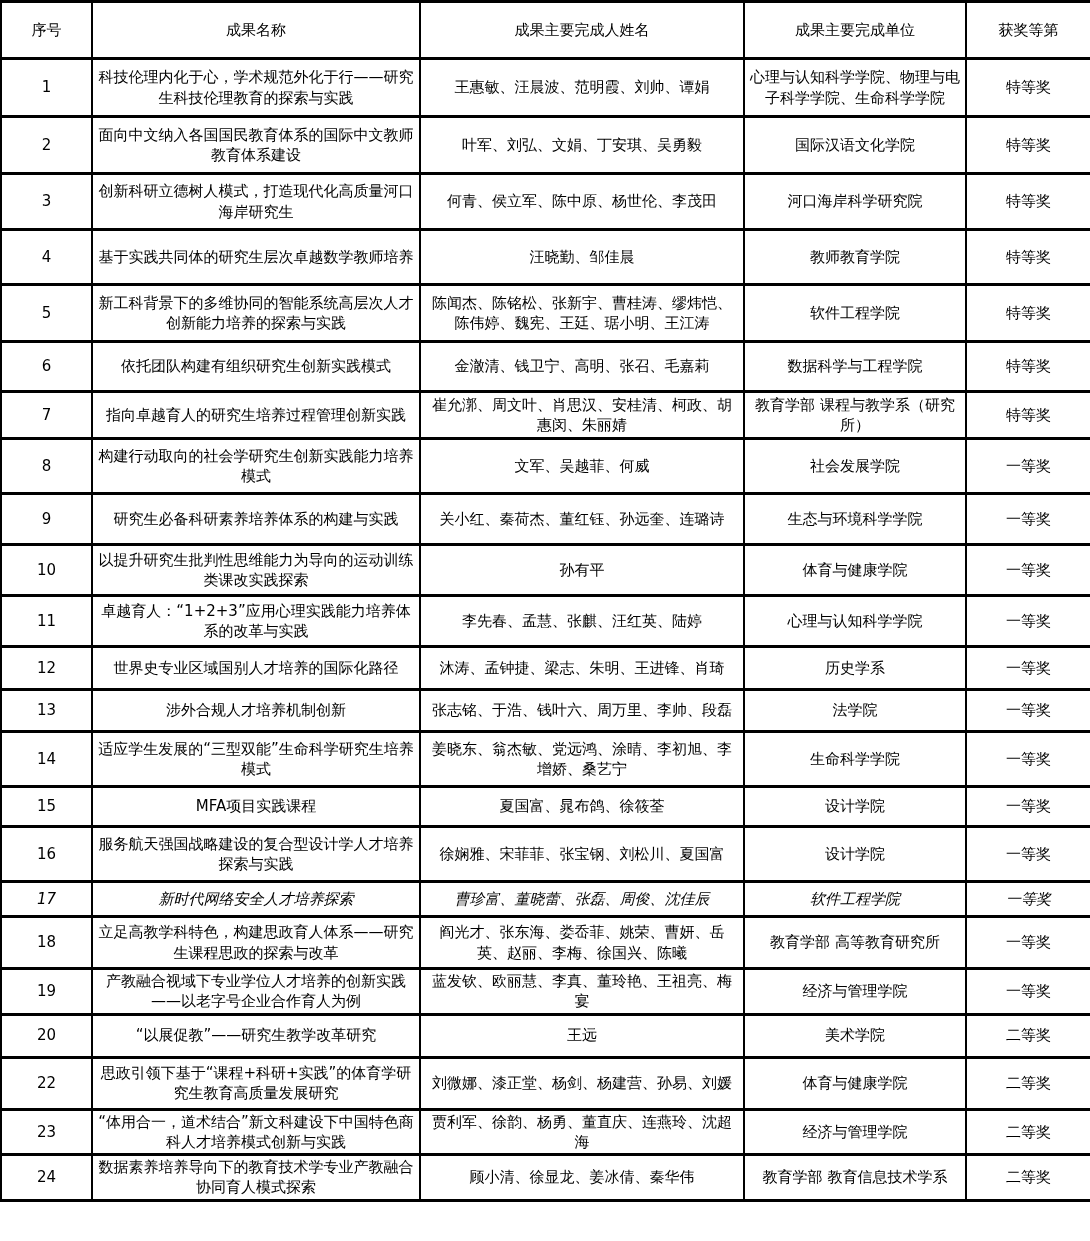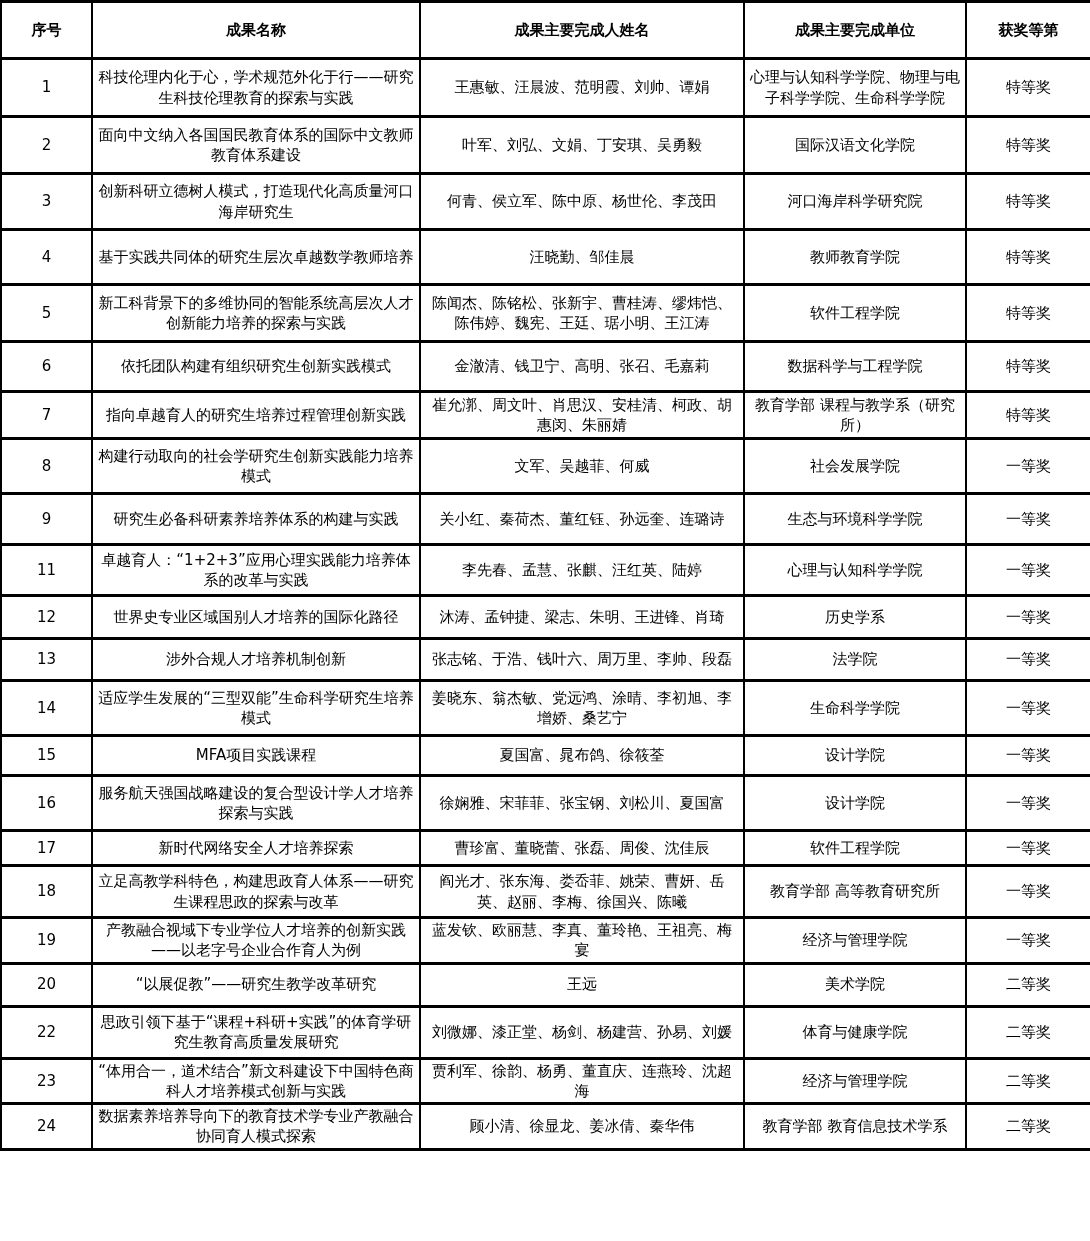--- a/index.html
+++ b/index.html
@@ -29,21 +29,21 @@
     font-size: 15px;
     line-height: 1.35;
     padding: 1px 4px;
     word-break: break-all;
     overflow: hidden;
   }
   table.awards thead tr {
     height: 57px;
   }
   table.awards th {
-    font-weight: bold;
+    font-weight: normal;
   }
 </style>
 </head>
 <body>
 
 <table class="awards">
   <colgroup>
     <col style="width:91px">
     <col style="width:328px">
     <col style="width:324px">
@@ -117,20 +117,27 @@
         <td>一等奖</td>
       </tr>
       <tr style="height: 51px;">
         <td>9</td>
         <td>研究生必备科研素养培养体系的构建与实践</td>
         <td>关小红、秦荷杰、董红钰、孙远奎、连璐诗</td>
         <td>生态与环境科学学院</td>
         <td>一等奖</td>
       </tr>
       <tr style="height: 51px;">
+        <td>10</td>
+        <td>以提升研究生批判性思维能力为导向的运动训练类课改实践探索</td>
+        <td>孙有平</td>
+        <td>体育与健康学院</td>
+        <td>一等奖</td>
+      </tr>
+      <tr style="height: 51px;">
         <td>11</td>
         <td>卓越育人：“1+2+3”应用心理实践能力培养体系的改革与实践</td>
         <td>李先春、孟慧、张麒、汪红英、陆婷</td>
         <td>心理与认知科学学院</td>
         <td>一等奖</td>
       </tr>
       <tr style="height: 43px;">
         <td>12</td>
         <td>世界史专业区域国别人才培养的国际化路径</td>
         <td>沐涛、孟钟捷、梁志、朱明、王进锋、肖琦</td>
@@ -158,21 +165,21 @@
         <td>设计学院</td>
         <td>一等奖</td>
       </tr>
       <tr style="height: 55px;">
         <td>16</td>
         <td>服务航天强国战略建设的复合型设计学人才培养探索与实践</td>
         <td>徐娴雅、宋菲菲、张宝钢、刘松川、夏国富</td>
         <td>设计学院</td>
         <td>一等奖</td>
       </tr>
-      <tr style="height: 35px;">
+      <tr style="height: 35px; font-style: italic;">
         <td>17</td>
         <td>新时代网络安全人才培养探索</td>
         <td>曹珍富、董晓蕾、张磊、周俊、沈佳辰</td>
         <td>软件工程学院</td>
         <td>一等奖</td>
       </tr>
       <tr style="height: 52px;">
         <td>18</td>
         <td>立足高教学科特色，构建思政育人体系——研究生课程思政的探索与改革</td>
         <td>阎光才、张东海、娄岙菲、姚荣、曹妍、岳英、赵丽、李梅、徐国兴、陈曦</td>

